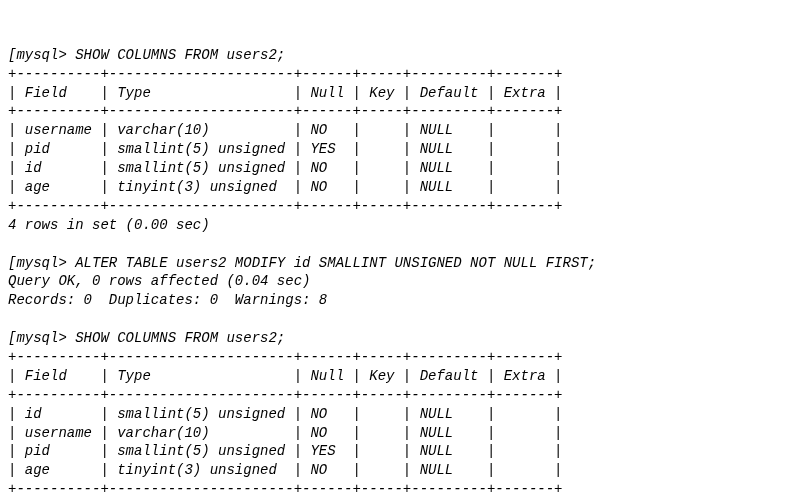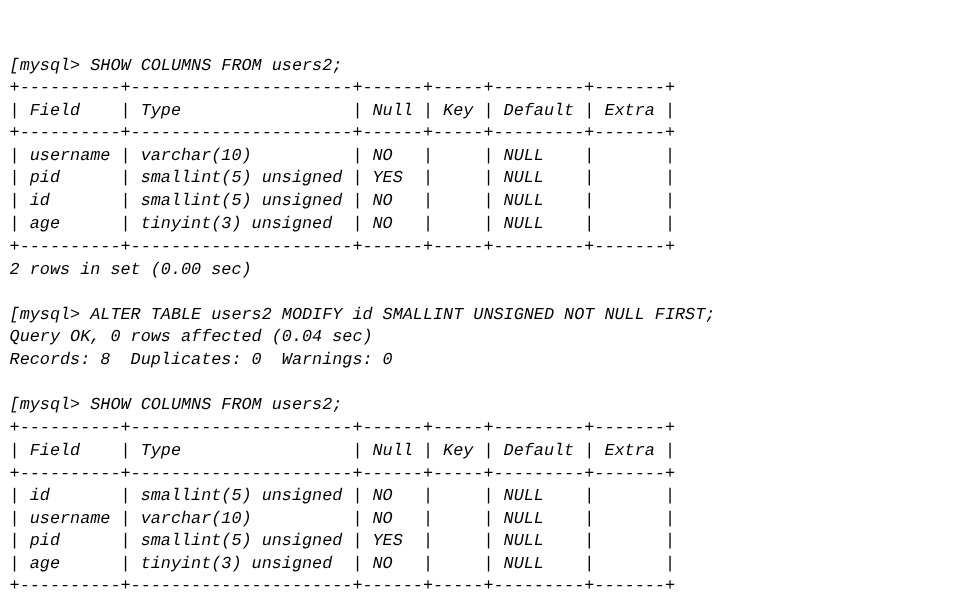--- a/index.html
+++ b/index.html
@@ -19,25 +19,25 @@
 <div>
 <span class="line">[mysql&gt; SHOW COLUMNS FROM users2;</span>
 <span class="line">+----------+----------------------+------+-----+---------+-------+</span>
 <span class="line">| Field    | Type                 | Null | Key | Default | Extra |</span>
 <span class="line">+----------+----------------------+------+-----+---------+-------+</span>
 <span class="line">| username | varchar(10)          | NO   |     | NULL    |       |</span>
 <span class="line">| pid      | smallint(5) unsigned | YES  |     | NULL    |       |</span>
 <span class="line">| id       | smallint(5) unsigned | NO   |     | NULL    |       |</span>
 <span class="line">| age      | tinyint(3) unsigned  | NO   |     | NULL    |       |</span>
 <span class="line">+----------+----------------------+------+-----+---------+-------+</span>
-<span class="line">2 rows in set (0.00 sec)</span>
+<span class="line">4 rows in set (0.00 sec)</span>
 <span class="line"> </span>
 <span class="line">[mysql&gt; ALTER TABLE users2 MODIFY id SMALLINT UNSIGNED NOT NULL FIRST;</span>
 <span class="line">Query OK, 0 rows affected (0.04 sec)</span>
-<span class="line">Records: 8  Duplicates: 0  Warnings: 0</span>
+<span class="line">Records: 0  Duplicates: 0  Warnings: 8</span>
 <span class="line"> </span>
 <span class="line">[mysql&gt; SHOW COLUMNS FROM users2;</span>
 <span class="line">+----------+----------------------+------+-----+---------+-------+</span>
 <span class="line">| Field    | Type                 | Null | Key | Default | Extra |</span>
 <span class="line">+----------+----------------------+------+-----+---------+-------+</span>
 <span class="line">| id       | smallint(5) unsigned | NO   |     | NULL    |       |</span>
 <span class="line">| username | varchar(10)          | NO   |     | NULL    |       |</span>
 <span class="line">| pid      | smallint(5) unsigned | YES  |     | NULL    |       |</span>
 <span class="line">| age      | tinyint(3) unsigned  | NO   |     | NULL    |       |</span>
 <span class="line">+----------+----------------------+------+-----+---------+-------+</span>

